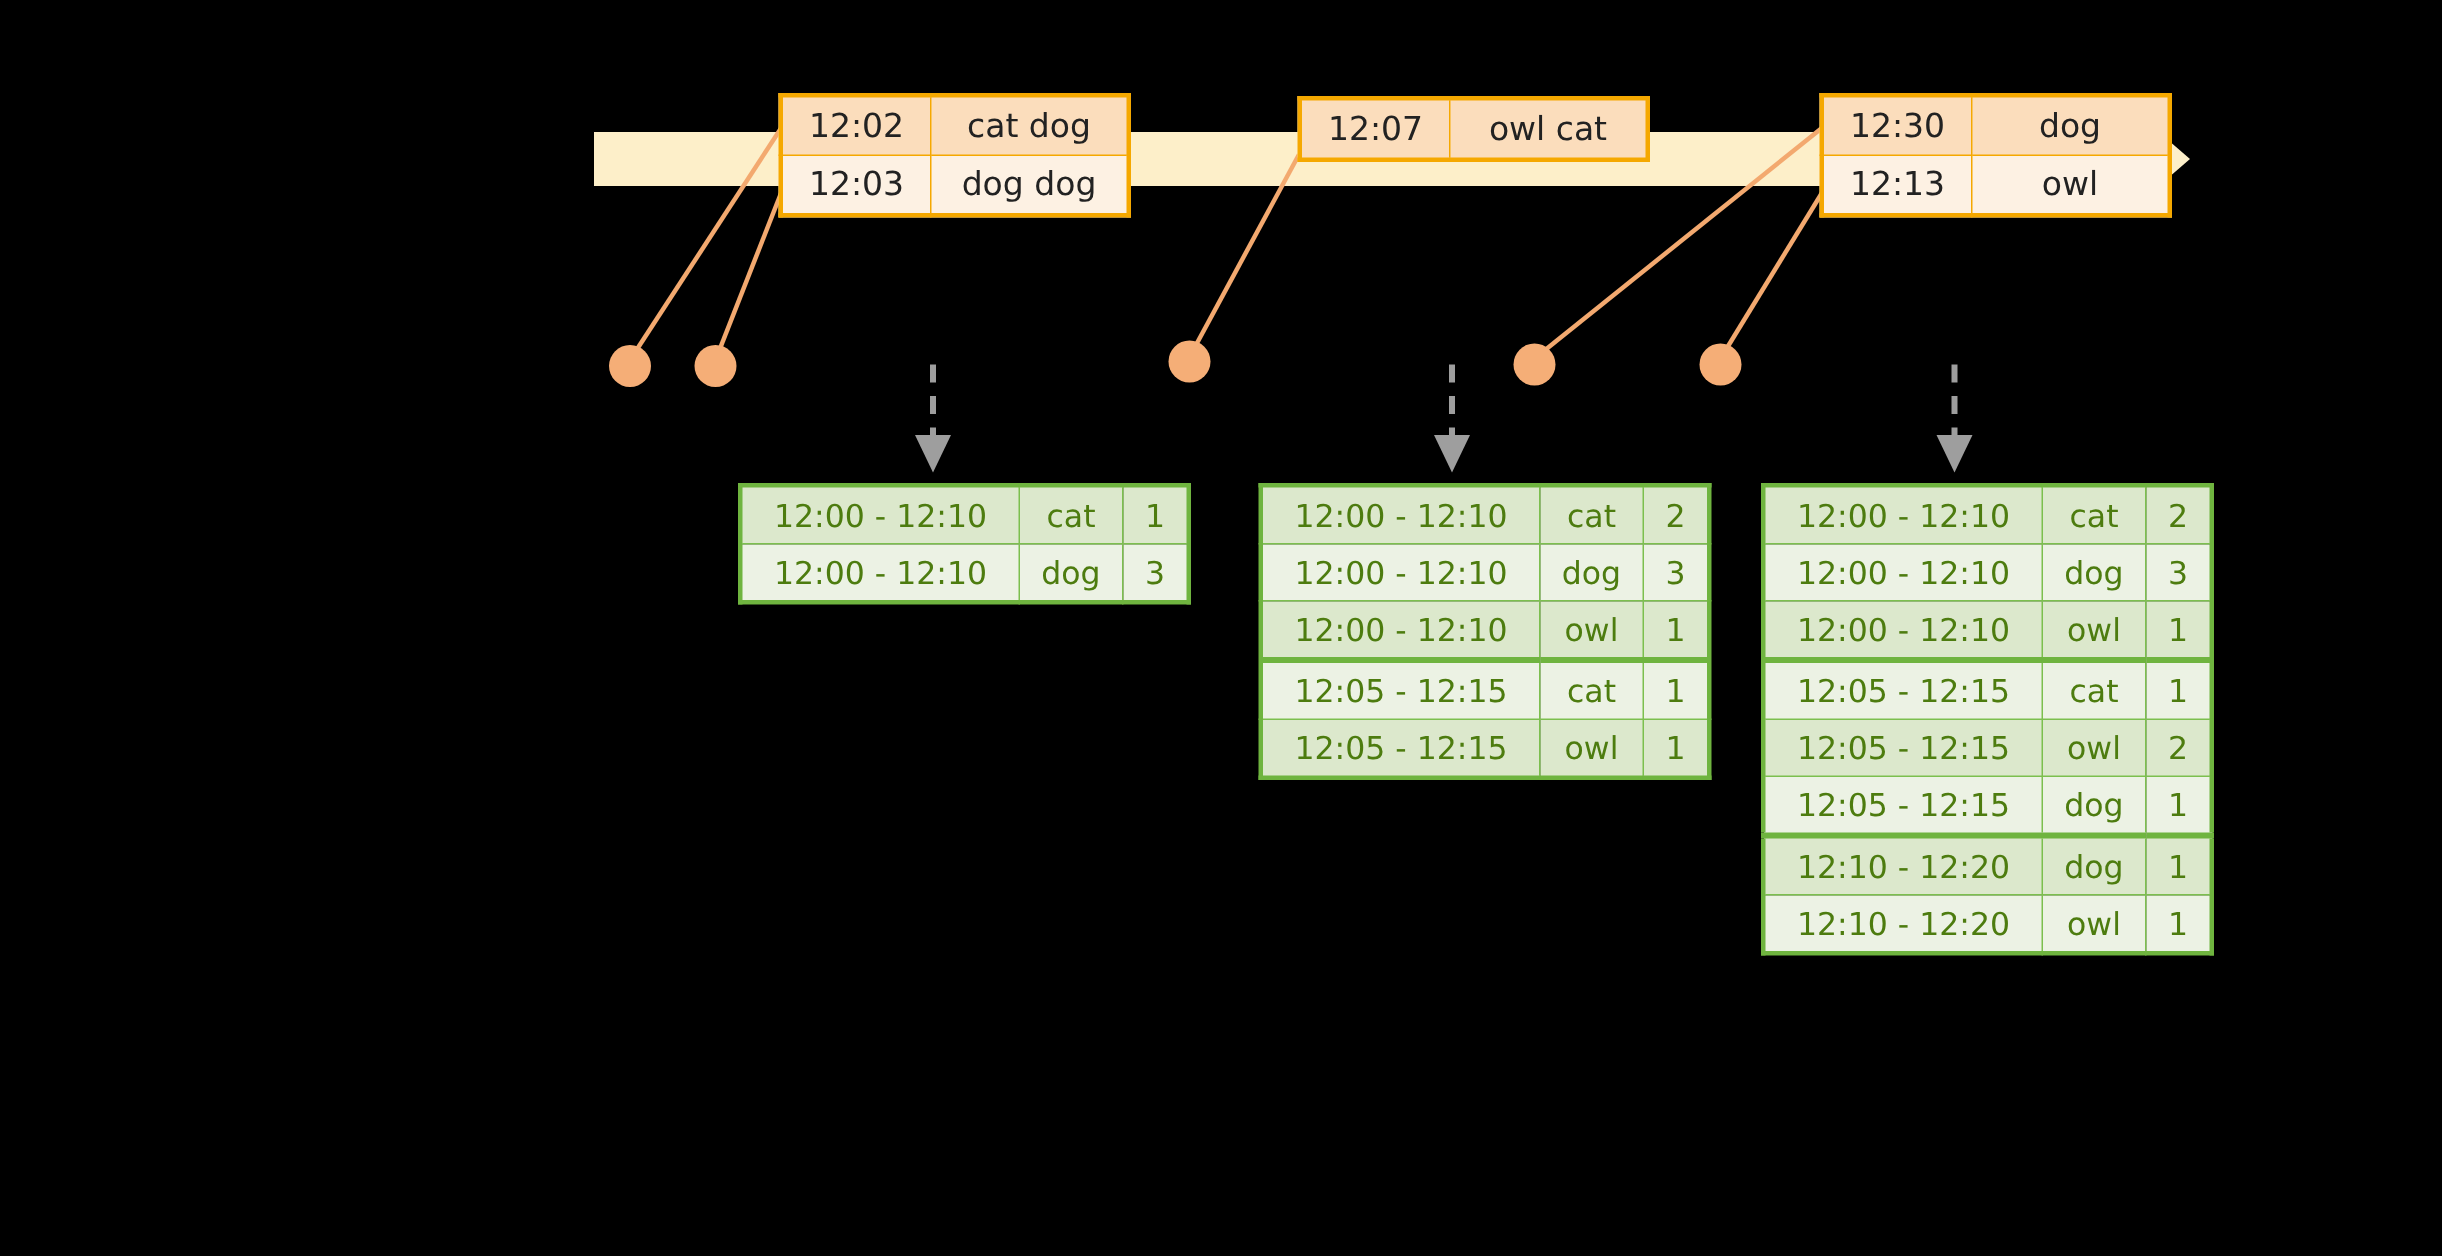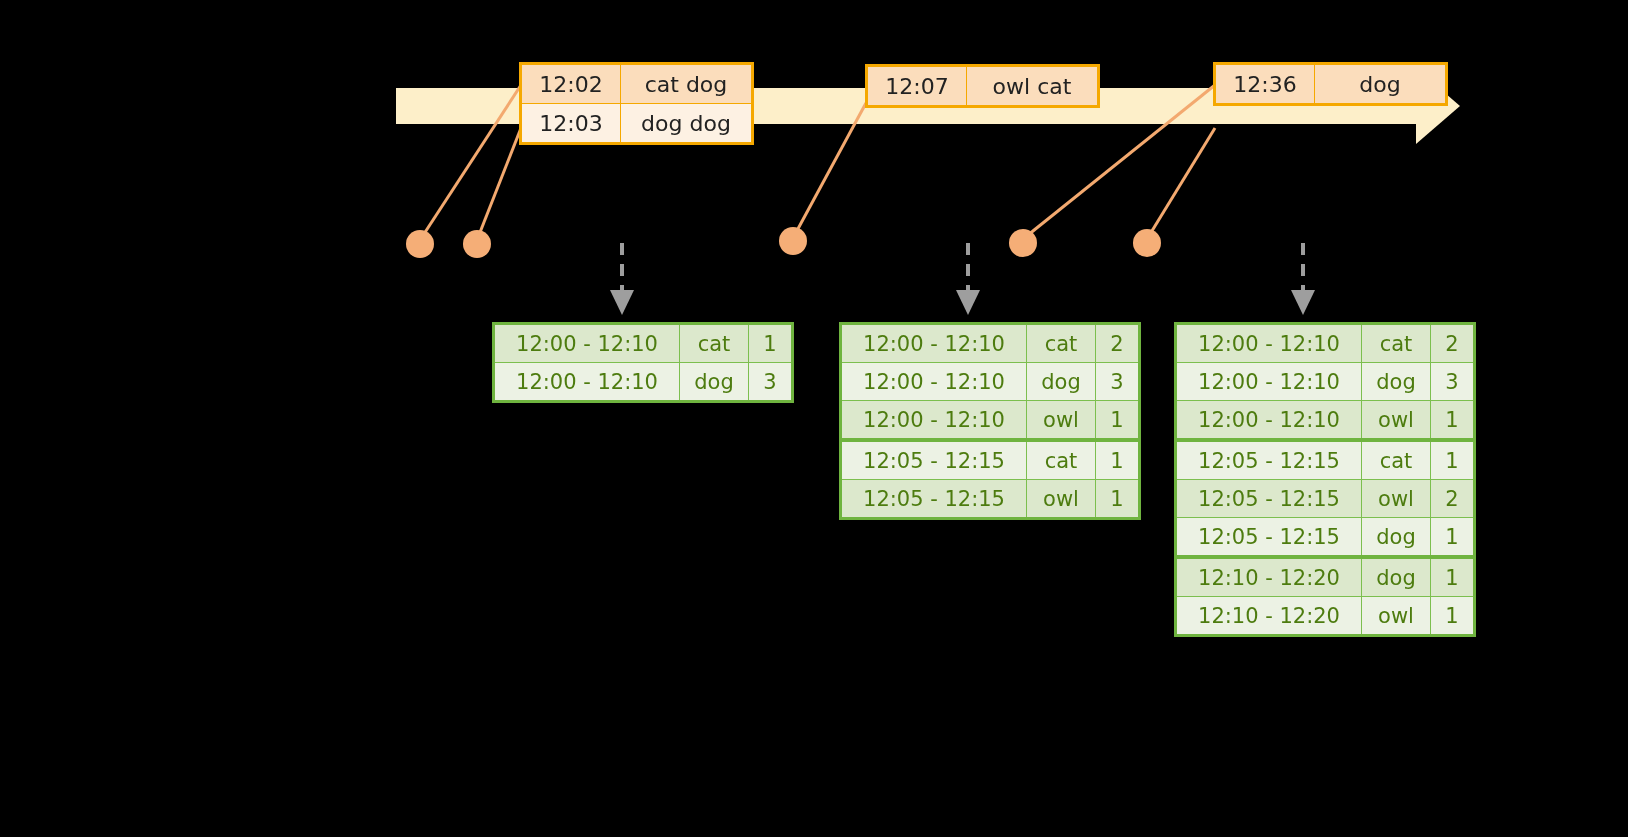--- a/index.html
+++ b/index.html
@@ -138,22 +138,26 @@
       <tr>
         <td class="time">12:07</td>
         <td class="words">owl cat</td>
       </tr>
     </tbody>
   </table>
 
   <table class="evt-table" style="left:1213px; top:62px;">
     <tbody>
       <tr>
-        <td class="time">12:36</td>
+        <td class="time">12:30</td>
         <td class="words">dog</td>
+      </tr>
+      <tr>
+        <td class="time">12:13</td>
+        <td class="words">owl</td>
       </tr>
     </tbody>
   </table>
 
   <table class="res-table" style="left:492px; top:322px;">
     <tbody>
         <tr>
           <td class="win">12:00 - 12:10</td>
           <td class="word">cat</td>
           <td class="cnt">1</td>

